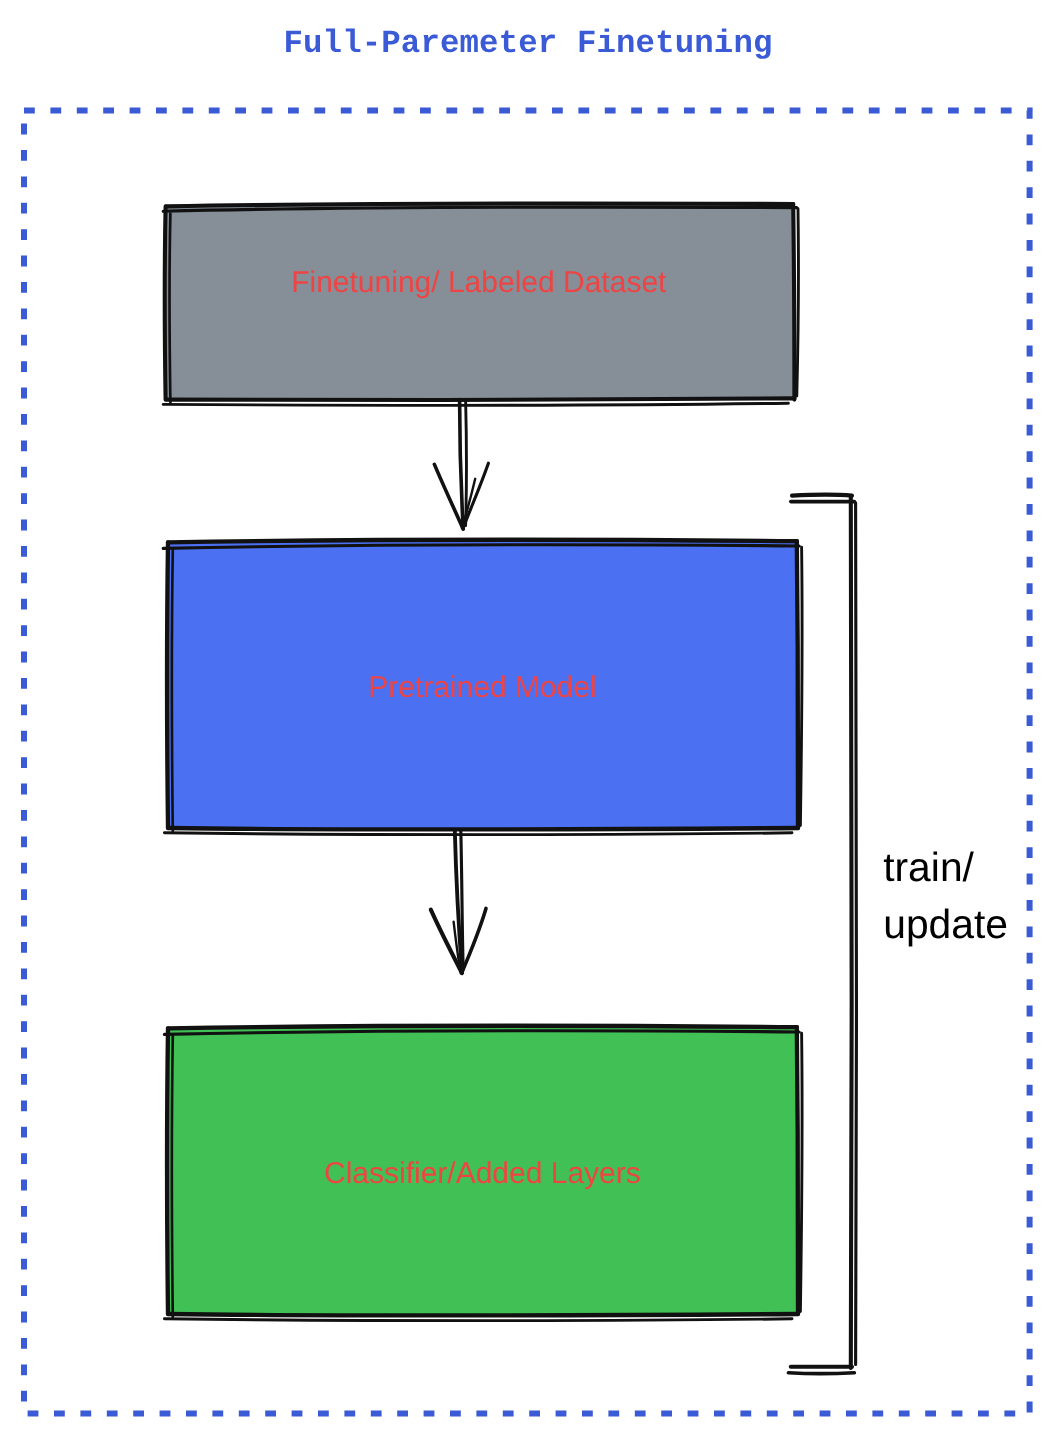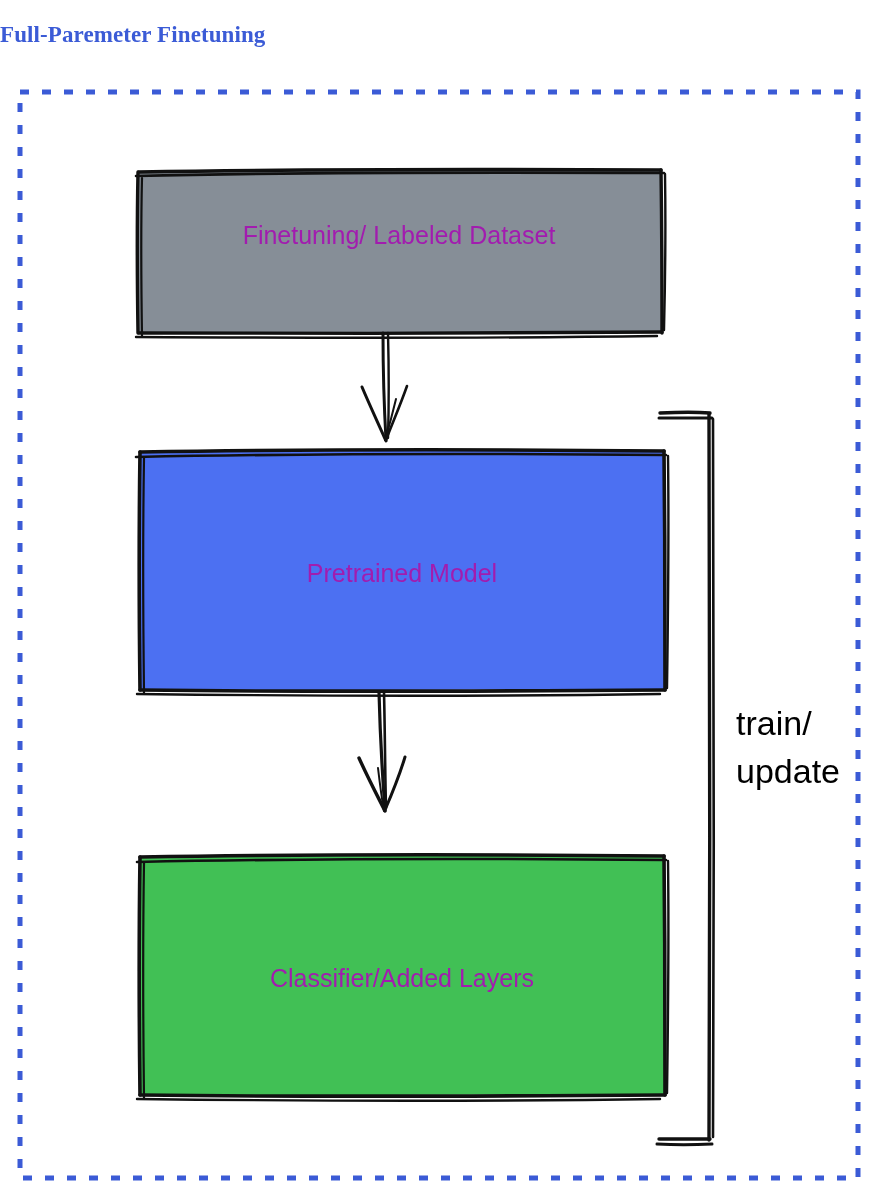--- a/index.html
+++ b/index.html
@@ -24,32 +24,32 @@
     left: 0;
     top: 0;
     width: 880px;
     height: 1200px;
   }
   .dg-title {
     position: absolute;
     left: 0;
     top: 22px;
     width: 880px;
-    text-align: left;
-    font-size: 23px;
+    text-align: center;
+    font-size: 27px;
     font-weight: 700;
     letter-spacing: 0.1px;
     color: #3b5bd6;
-    font-family: Liberation Serif, serif;
+    font-family: Liberation Mono, monospace;
     white-space: nowrap;
   }
   .node-label {
     position: absolute;
     text-align: center;
-    color: #a21caf;
+    color: #ef4444;
     font-family: "Liberation Sans", sans-serif;
     font-size: 25px;
     line-height: 1.2;
     white-space: nowrap;
     pointer-events: none;
   }
   .edge-label {
     position: absolute;
     color: #000000;
     font-family: "Liberation Sans", sans-serif;

